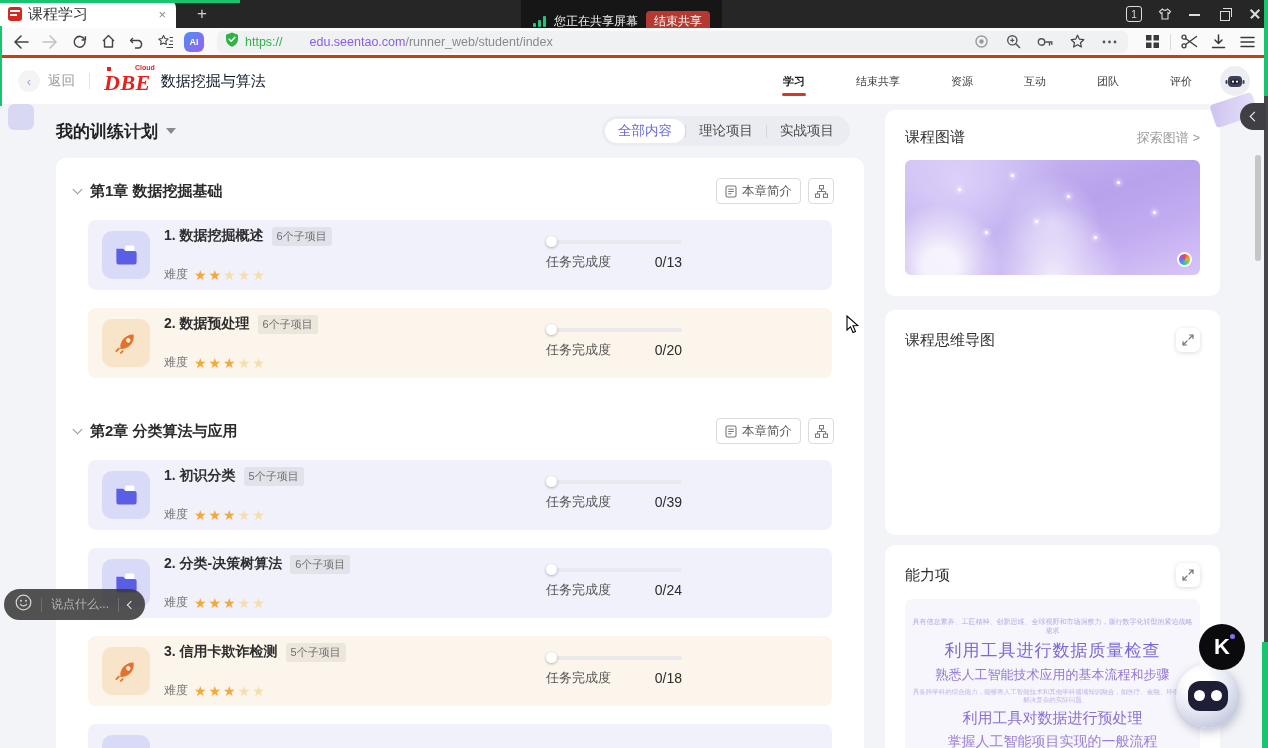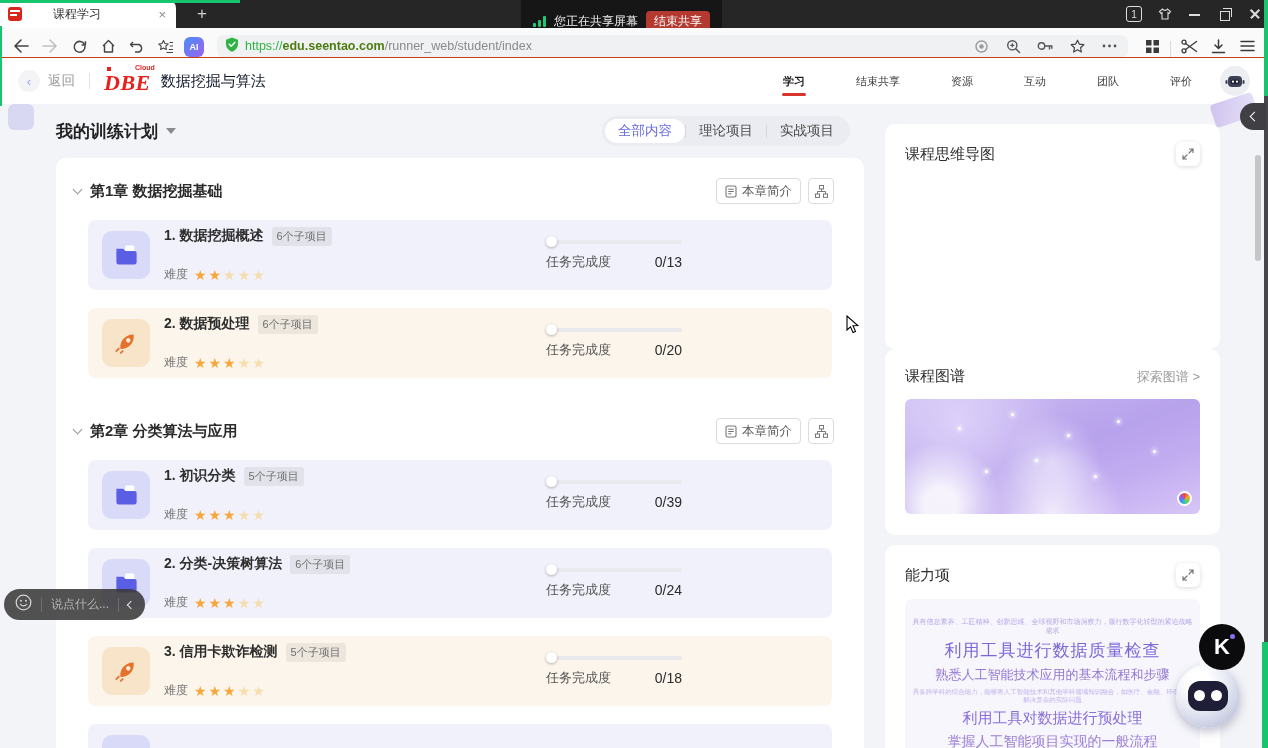--- a/index.html
+++ b/index.html
@@ -7,21 +7,21 @@
   body { font-family:"Liberation Sans","DejaVu Sans",sans-serif; position:relative; background:#f3f4f7; }
 
   
   .tabbar { position:absolute; top:0; left:0; right:0; height:28px; background:#262626; }
   .tab { position:absolute; left:0; top:0; width:176px; height:28px; background:#fff; border-radius:0 8px 0 0;
          display:flex; align-items:center; padding:0 8px; gap:6px; }
   .tab-green { position:absolute; left:0; top:0; width:240px; height:3px; background:#17c56e; z-index:5; }
   .favicon { width:14px; height:14px; border-radius:3px; background:#d8261c; position:relative; flex:none; }
   .favicon::before { content:""; position:absolute; left:2px; top:3px; width:10px; height:2px; background:#fff; }
   .favicon::after  { content:""; position:absolute; left:2px; top:7px; width:7px;  height:2px; background:#fff; }
-  .tab-title { font-size:12px; color:#333; flex:1; white-space:nowrap; overflow:hidden;margin-left:25px; }
+  .tab-title { font-size:15px; color:#333; flex:1; white-space:nowrap; overflow:hidden; }
   .tab-close { font-size:13px; color:#888; padding:0 2px; cursor:pointer; }
   .newtab { position:absolute; left:190px; top:2px; width:24px; height:24px; color:#cfcfcf; font-size:17px;
             display:flex; align-items:center; justify-content:center; cursor:pointer; }
   .share-pill { position:absolute; left:521px; top:0; height:42px; background:#161616; border-radius:0 0 8px 8px;
                 display:flex; align-items:center; gap:8px; padding:0 12px; }
   .share-bars { display:flex; align-items:flex-end; gap:2px; height:11px; }
   .share-bars i { width:3px; background:#1ec879; border-radius:1px; display:block; }
   .share-bars i:nth-child(1){height:4px;} .share-bars i:nth-child(2){height:7px;} .share-bars i:nth-child(3){height:11px;}
   .share-text { color:#f0f0f0; font-size:12px; }
   .share-stop { background:#b43a31; color:#fff; font-size:12px; border:none; border-radius:4px;
@@ -31,29 +31,29 @@
               display:flex; align-items:center; justify-content:center; }
   .wc-ico { width:14px; height:14px; position:relative; cursor:pointer; }
   .wc-min::before { content:""; position:absolute; left:1px; top:7px; width:11px; height:1.6px; background:#ddd; }
   .wc-max::before { content:""; position:absolute; left:2px; top:4px; width:8px; height:8px; border:1.4px solid #ddd; }
   .wc-max::after  { content:""; position:absolute; left:5px; top:1px; width:8px; height:8px; border-top:1.4px solid #ddd; border-right:1.4px solid #ddd; }
   .wc-close::before,.wc-close::after { content:""; position:absolute; left:1px; top:6px; width:12px; height:1.6px; background:#ddd; }
   .wc-close::before{ transform:rotate(45deg);} .wc-close::after{ transform:rotate(-45deg);}
 
   
   .toolbar { position:absolute; top:28px; left:0; right:0; height:30px; background:#fafafa;
-             border-bottom:1px solid #c2410c; display:flex; align-items:flex-end; padding:0 10px; gap:7px; }
+             border-bottom:3px solid #c2410c; display:flex; align-items:center; padding:0 10px; gap:7px; }
   .tb-ico { width:22px; height:22px; display:flex; align-items:center; justify-content:center; cursor:pointer; flex:none; }
   .tb-ico svg { display:block; }
   .ai-badge { width:20px; height:20px; border-radius:6px; background:linear-gradient(135deg,#4a8df5,#9a63ef);
               color:#fff; font-size:9px; font-weight:bold; display:flex; align-items:center; justify-content:center; cursor:pointer; flex:none;}
   .addrbar { flex:1; height:22px; background:#f0f1f3; border-radius:6px; display:flex; align-items:center;
              padding:0 8px; gap:6px; margin:0 6px; cursor:text; }
   .url { font-size:12.5px; white-space:nowrap; overflow:hidden; flex:1; }
-  .url .proto { color:#2fb344; } .url .host { color:#4d7c0f; font-weight:bold; } .url .path { color:#8a8a8a; }
+  .url .proto { color:#2fb344; } .url .host { color:#8b5cf6; font-weight:normal;margin-left:27px; } .url .path { color:#8a8a8a; }
   .addr-icons { display:flex; align-items:center; gap:10px; }
   .tb-div { width:1px; height:16px; background:#d8d8d8; }
 
   
   .appheader { position:absolute; top:58px; left:0; right:0; height:46px; background:#fff;
                display:flex; align-items:center; padding:0 18px; z-index:3; }
   .back-circle { width:22px; height:22px; border-radius:50%; background:#f4f4f6; color:#9aa0ff; font-size:13px;
                  display:flex; align-items:center; justify-content:center; cursor:pointer; }
   .back-label { color:#999; font-size:13.5px; margin-left:8px; cursor:pointer; }
   .hd-div { width:1px; height:16px; background:#e3e3e3; margin:0 14px; }
@@ -574,49 +574,49 @@
               </svg>
           </span>
 
         </div>
       </div>
 
     </div>
   </div>
 
   <div class="sidecol">
-    <div class="scard mind-card">
-      <div class="scard-head">
-        <span class="scard-title">课程思维导图</span>
-        <span class="expand-btn">
-          <svg width="12" height="12" viewBox="0 0 12 12">
-              <path d="M7.5 1 H11 V4.5 M11 1 L7 5 M4.5 11 H1 V7.5 M1 11 L5 7" fill="none" stroke="#777" stroke-width="1.2" stroke-linecap="round"></path>
-            </svg>
-        </span>
-      </div>
-    </div>
-
     <div class="scard map-card">
       <div class="scard-head">
         <span class="scard-title">课程图谱</span>
         <span class="scard-link">探索图谱 &gt;</span>
       </div>
       <div class="map-img">
         <i></i>
           <i></i>
           <i></i>
           <i></i>
           <i></i>
           <i></i>
           <i></i>
           <i></i>
         <span class="color-wheel"></span>
       </div>
     </div>
 
+    <div class="scard mind-card">
+      <div class="scard-head">
+        <span class="scard-title">课程思维导图</span>
+        <span class="expand-btn">
+          <svg width="12" height="12" viewBox="0 0 12 12">
+              <path d="M7.5 1 H11 V4.5 M11 1 L7 5 M4.5 11 H1 V7.5 M1 11 L5 7" fill="none" stroke="#777" stroke-width="1.2" stroke-linecap="round"></path>
+            </svg>
+        </span>
+      </div>
+    </div>
+
     <div class="scard ability-card">
       <div class="scard-head">
         <span class="scard-title">能力项</span>
         <span class="expand-btn">
           <svg width="12" height="12" viewBox="0 0 12 12">
               <path d="M7.5 1 H11 V4.5 M11 1 L7 5 M4.5 11 H1 V7.5 M1 11 L5 7" fill="none" stroke="#777" stroke-width="1.2" stroke-linecap="round"></path>
             </svg>
         </span>
       </div>
       <div class="cloud">

